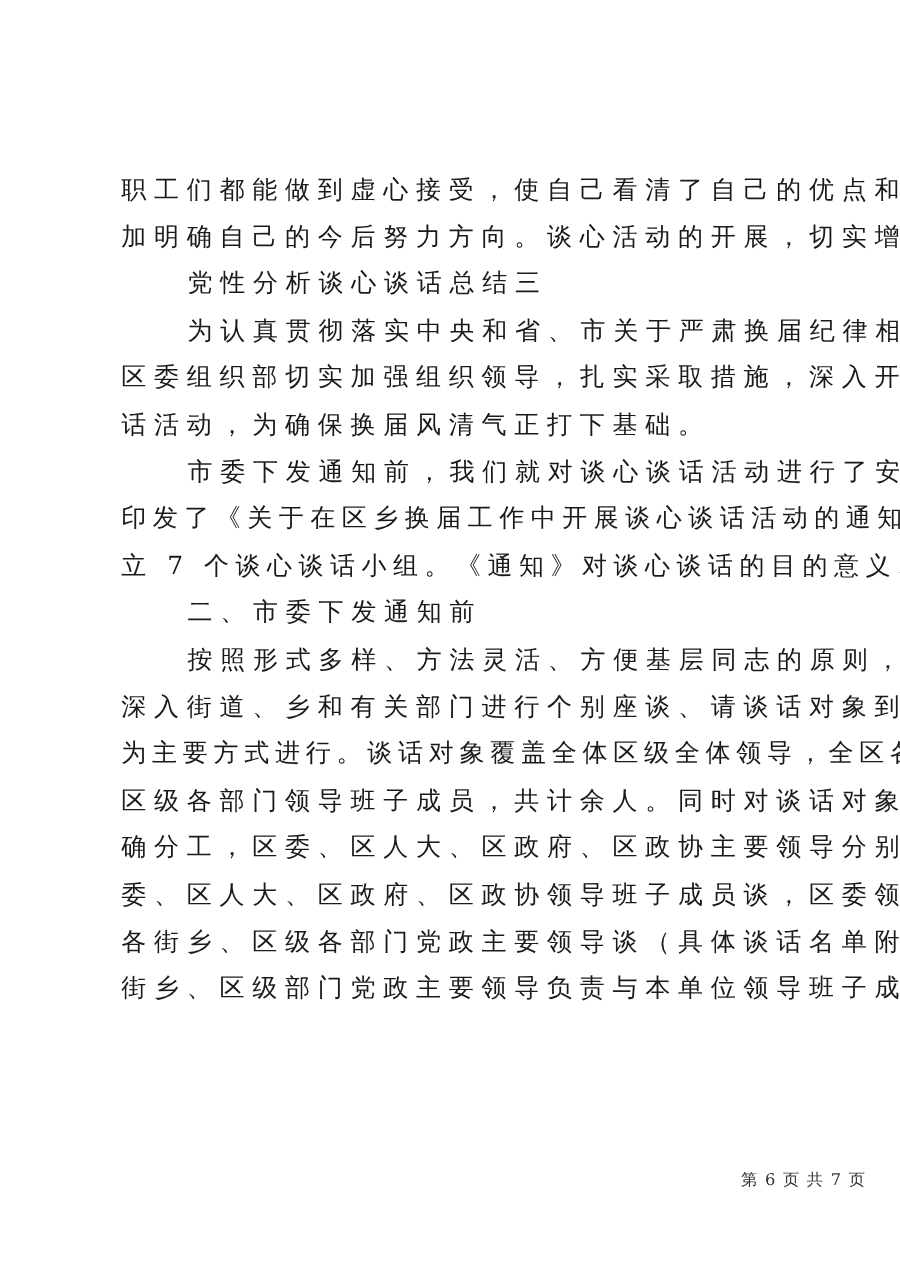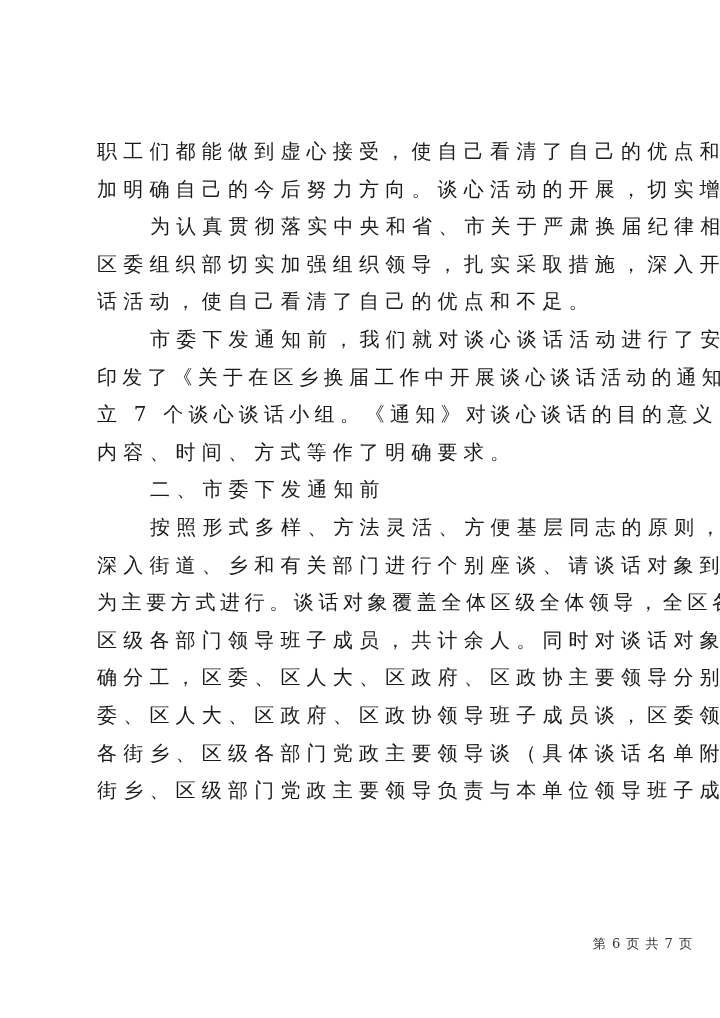--- a/index.html
+++ b/index.html
@@ -48,27 +48,27 @@
       color: #333333;
       letter-spacing: 1px;
     }
   </style>
 </head>
 <body>
 
 <div class="page">
   <div class="line">职工们都能做到虚心接受，使自己看清了自己的优点和不足，更</div>
   <div class="line">加明确自己的今后努力方向。谈心活动的开展，切实增进了同志</div>
+  <div class="line indent">党性分析谈心谈话总结三</div>
   <div class="line indent">为认真贯彻落实中央和省、市关于严肃换届纪律相关精神，</div>
   <div class="line">区委组织部切实加强组织领导，扎实采取措施，深入开展谈心谈</div>
-  <div class="line">话活动，使自己看清了自己的优点和不足。</div>
+  <div class="line">话活动，为确保换届风清气正打下基础。</div>
   <div class="line indent">市委下发通知前，我们就对谈心谈话活动进行了安排部署，</div>
   <div class="line tight">印发了《关于在区乡换届工作中开展谈心谈话活动的通知》，成</div>
   <div class="line tight">立 7 个谈心谈话小组。《通知》对谈心谈话的目的意义、范围、</div>
-  <div class="line">内容、时间、方式等作了明确要求。</div>
   <div class="line indent">二、市委下发通知前</div>
   <div class="line indent">按照形式多样、方法灵活、方便基层同志的原则，主要采取</div>
   <div class="line">深入街道、乡和有关部门进行个别座谈、请谈话对象到区委座谈</div>
   <div class="line tighter">为主要方式进行。谈话对象覆盖全体区级全体领导，全区各街乡、</div>
   <div class="line">区级各部门领导班子成员，共计余人。同时对谈话对象进行了明</div>
   <div class="line">确分工，区委、区人大、区政府、区政协主要领导分别负责与区</div>
   <div class="line">委、区人大、区政府、区政协领导班子成员谈，区委领导负责与</div>
   <div class="line">各街乡、区级各部门党政主要领导谈（具体谈话名单附后），各</div>
   <div class="line">街乡、区级部门党政主要领导负责与本单位领导班子成员谈。</div>
 </div>

